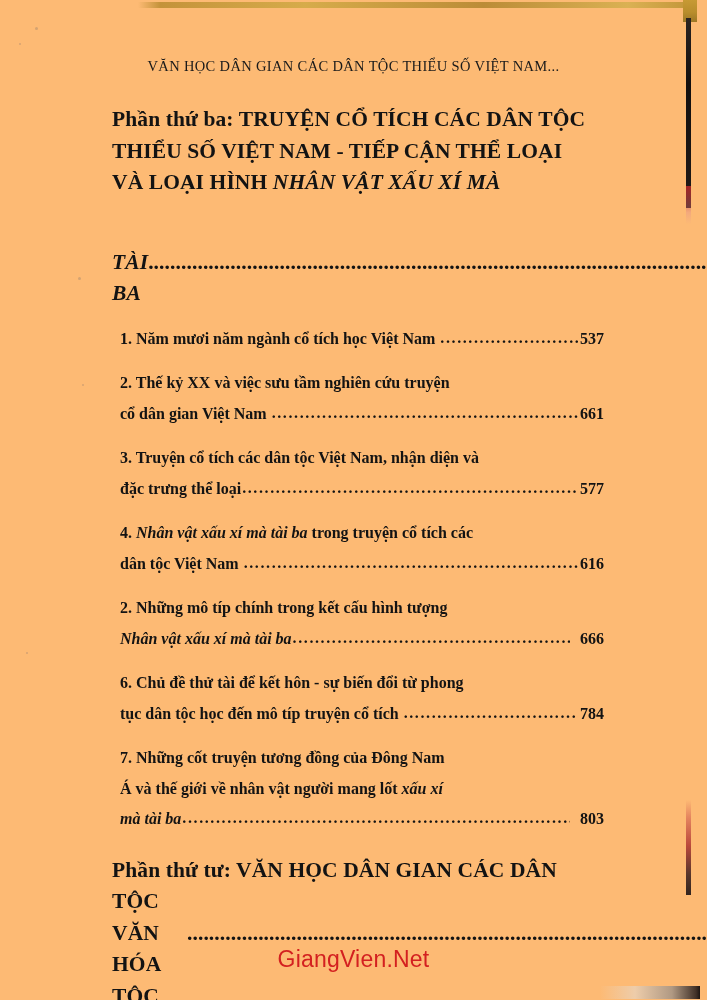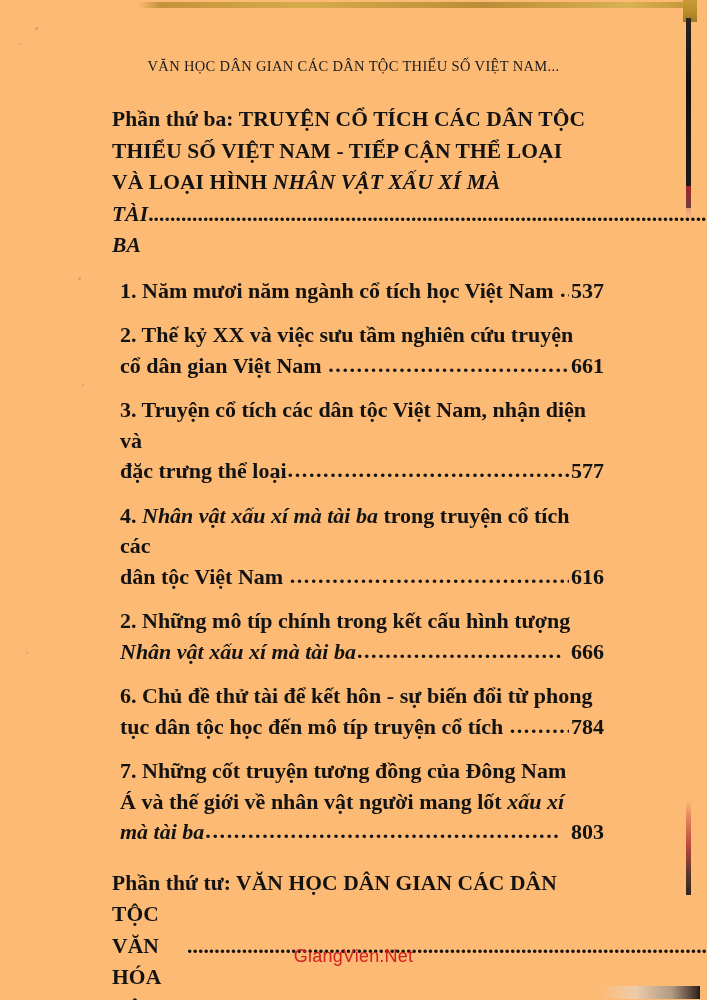--- a/index.html
+++ b/index.html
@@ -114,24 +114,25 @@
     line-height: 31.5px;
     font-weight: 700;
     letter-spacing: 0.1px;
   }
   .part-heading .lead {
     font-weight: 700;
   }
   .part-heading em {
     font-style: italic;
     font-weight: 700;
+    margin-top: 48px;
   }
 
   .entry {
-    font-size: 22px;
+    font-size: 16px;
     line-height: 30.5px;
     font-weight: 700;
     margin-top: 14px;
     padding-left: 8px;
   }
   .entry em {
     font-style: italic;
     font-weight: 700;
     text-align: right;
   }
@@ -182,21 +183,21 @@
     letter-spacing: 0.5px;
   }
 
   .watermark {
     position: absolute;
     top: 946px;
     left: 0;
     width: 707px;
     text-align: center;
     font-family: "Liberation Sans", "DejaVu Sans", sans-serif;
-    font-size: 18px;
+    font-size: 23px;
     font-weight: 400;
     letter-spacing: 0.2px;
   }
 </style>
 </head>
 <body>
 
 <div class="page">
 
   <div class="edge-top"></div>

